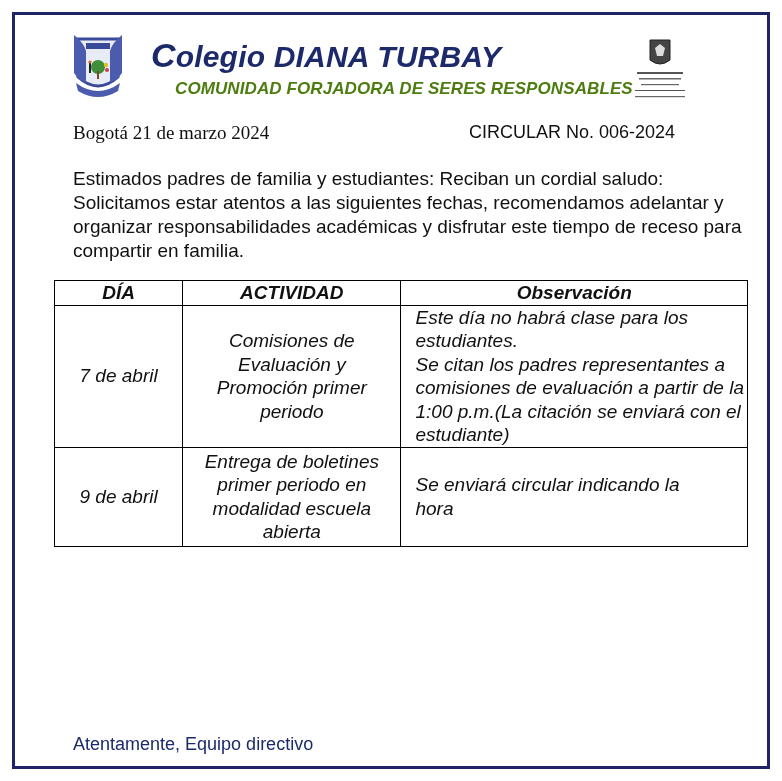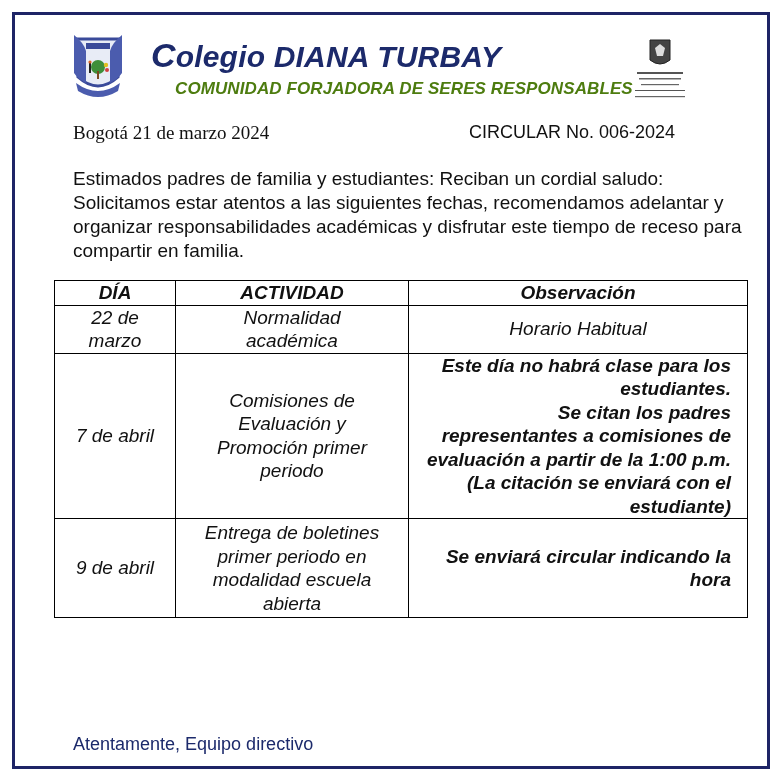--- a/index.html
+++ b/index.html
@@ -7,24 +7,24 @@
   .frame { position: absolute; left: 12px; top: 12px; width: 752px; height: 751px; border: 3px solid #1e2466; }
   .logo-left { position: absolute; left: 72px; top: 33px; width: 52px; height: 64px; }
   .logo-right { position: absolute; left: 633px; top: 38px; width: 54px; height: 66px; }
   .title { position: absolute; left: 0; width: 652px; top: 36px; text-align: center; color: #1c2a6b; font-weight: bold; font-style: italic; font-size: 30px; letter-spacing: 0.2px; }
   .title .big-c { font-size: 34px; }
   .subtitle { position: absolute; left: 175px; top: 79px; color: #4d7c0f; font-weight: bold; font-style: italic; font-size: 17px; letter-spacing: 0.1px; }
   .date { position: absolute; left: 73px; top: 122px; font-size: 19px; font-family: Liberation Serif, serif; }
   .circular { position: absolute; left: 469px; top: 122px; font-size: 18px; }
   .intro { position: absolute; left: 73px; top: 167px; width: 680px; font-size: 19px; line-height: 24px; margin: 0; }
   table { position: absolute; left: 54px; top: 280px; width: 694px; border-collapse: collapse; font-style: italic; font-size: 19px; }
-  td, th { border: 1.5px solid #000; padding: 0 16px; vertical-align: middle; line-height: 23.5px; }
+  td, th { border: 1.5px solid #000; padding: 0 2px; vertical-align: middle; line-height: 23.5px; }
   th { font-weight: bold; text-align: center; height: 23px; }
   td.c { text-align: center; }
-  td.l { text-align: right; padding-left: 14px; font-weight: bold; }
+  td.l { text-align: left; padding-left: 14px; }
   .col1 { width: 128px; } .col2 { width: 218px; } .col3 { width: 346px; }
   .sign { position: absolute; left: 73px; top: 734px; color: #1c2a6b; font-weight: normal; font-size: 18px; }
 </style>
 </head>
 <body>
 
 <div class="frame"></div>
 
 <div class="logo-left">
   <svg width="52" height="64" viewBox="0 0 52 64">
@@ -67,25 +67,20 @@
       <col class="col1">
       <col class="col2">
       <col class="col3">
     </colgroup>
   <tbody>
       <tr>
     <th>DÍA</th>
     <th>ACTIVIDAD</th>
     <th>Observación</th>
   </tr>
-  <tr style="height:48px">
-    <td class="c"><span style="display:inline-block;width:80px">22  de marzo</span></td>
-    <td class="c"><span style="display:inline-block;width:120px">Normalidad académica</span></td>
-    <td class="c">Horario Habitual</td>
-  </tr>
   <tr style="height:142px">
     <td class="c">7 de abril</td>
     <td class="c"><span style="display:inline-block;width:170px">Comisiones de Evaluación y Promoción primer periodo</span></td>
     <td class="l" style="white-space:pre-line">Este día no habrá clase para los estudiantes.
 Se citan los padres representantes a comisiones de evaluación a partir de la 1:00 p.m.(La citación se enviará con el estudiante)</td>
   </tr>
   <tr style="height:99px">
     <td class="c">9 de abril</td>
     <td class="c"><span style="display:inline-block;width:200px">Entrega de boletines primer periodo en modalidad escuela abierta</span></td>
     <td class="l"><span style="display:inline-block;width:300px">Se enviará circular indicando la hora</span></td>

